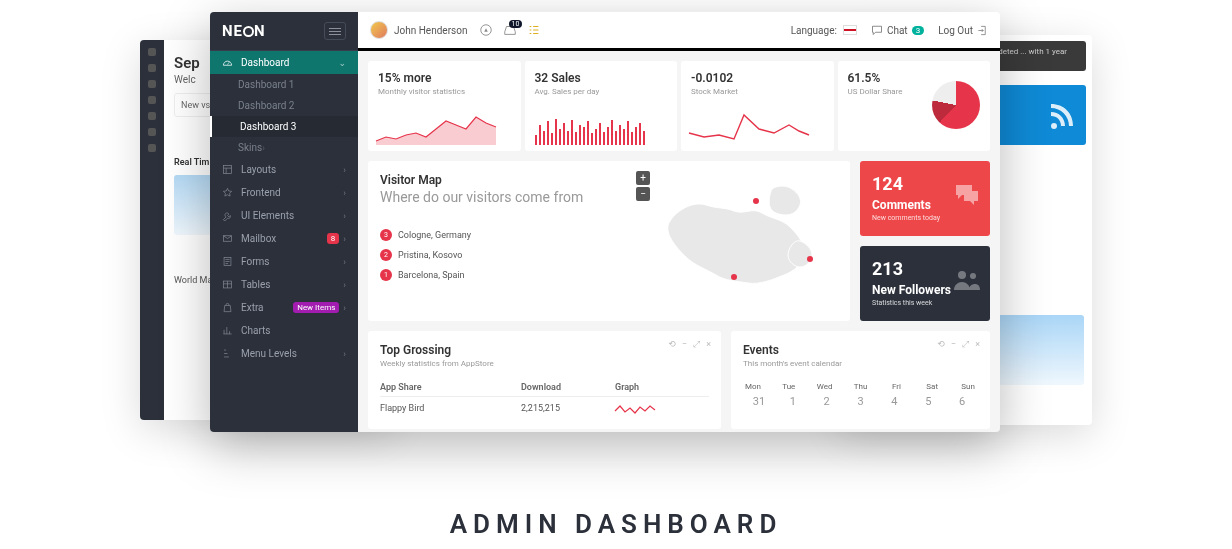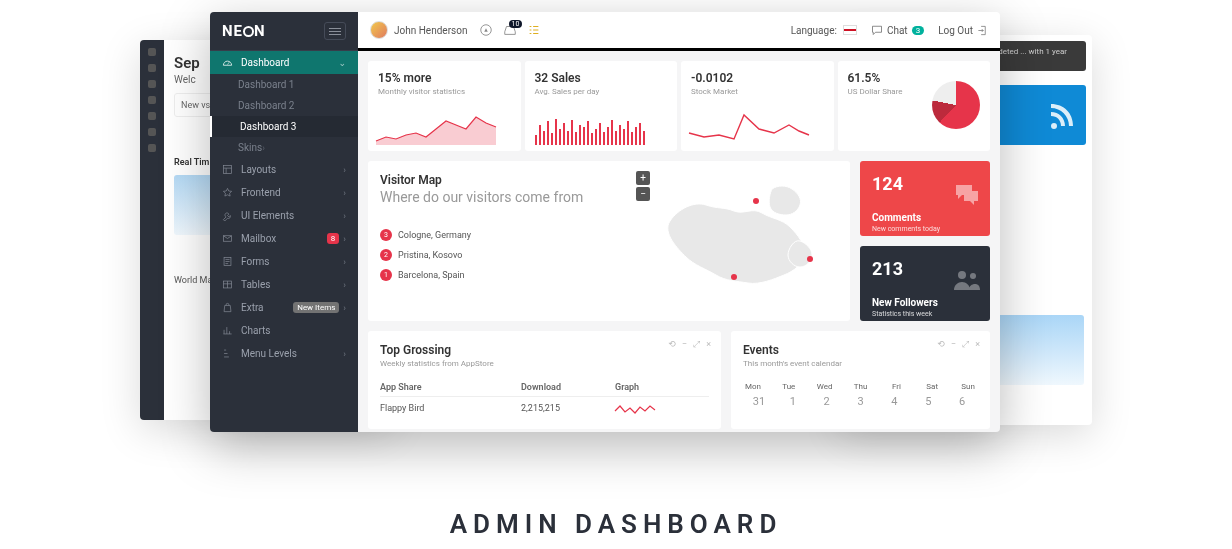--- a/index.html
+++ b/index.html
@@ -26,21 +26,21 @@
 .burger span{height:1px;background:#8a8f99}
 .sb-item{display:flex;align-items:center;padding:6px 12px;cursor:pointer;position:relative}
 .sb-item.active{background:#0f766e;color:#fff}
 .sb-sub{padding:5px 12px 5px 28px;cursor:pointer;color:#7a808c}
 .sb-sub.current{color:#fff;border-left:2px solid #fff;background:#252a33}
 .sb-ico{width:11px;height:11px;margin-right:8px;opacity:.8}
 .chev{margin-left:auto;font-size:9px;opacity:.6}
 .badge{font-size:8px;padding:1px 4px;border-radius:3px;margin-left:auto;color:#fff}
 .badge.green{background:#00a651}
 .badge.red{background:#e6344a}
-.badge.blue{background:#737373}
+.badge.blue{background:#a21caf}
 .content{flex:1;display:flex;flex-direction:column;overflow:hidden}
 .topbar{height:40px;background:#fff;display:flex;align-items:center;padding:0 12px;font-size:10px;color:#555;border-bottom:3px solid #000000}
 .avatar{width:18px;height:18px;border-radius:50%;background:linear-gradient(135deg,#f2c94c,#e07a5f);border:1px solid #ddd;margin-right:6px}
 .tb-icons{display:flex;gap:10px;margin-left:12px}
 .tb-ico{position:relative;width:14px;height:14px}
 .dot{position:absolute;top:-3px;right:-5px;font-size:7px;background:#0f172a;color:#fff;border-radius:7px;padding:0 3px}
 .spacer{flex:1}
 .flag{width:14px;height:10px;background:linear-gradient(180deg,#fff 33%,#ce1124 33% 66%,#fff 66%);border:1px solid #ddd;margin-left:6px}
 .chat{display:flex;align-items:center;gap:4px;margin-left:14px}
 .chat .n{background:#00b19d;color:#fff;font-size:8px;border-radius:8px;padding:0 4px}
@@ -58,21 +58,21 @@
 .map-card p{font-size:14px;color:#999;margin-top:2px}
 .zoom{position:absolute;top:10px;right:200px}
 .zoom div{width:14px;height:14px;background:#555;color:#fff;font-size:10px;text-align:center;line-height:14px;border-radius:2px;margin-bottom:2px;cursor:pointer}
 .map-svg{position:absolute;right:10px;top:10px;width:180px;height:140px}
 .loc{display:flex;align-items:center;gap:6px;font-size:9px;color:#555;margin-top:8px}
 .loc .pin{width:12px;height:12px;border-radius:50%;background:#e6344a;color:#fff;font-size:7px;text-align:center;line-height:12px}
 .xbox{width:130px;border-radius:3px;padding:12px;color:#fff;height:75px;position:relative}
 .xbox.red{background:#ee4749}
 .xbox.dark{background:#2b303a}
 .xbox h3{font-size:18px;font-weight:700}
-.xbox h5{font-size:10px;margin-top:18px}
+.xbox h5{font-size:12px;margin-top:4px}
 .xbox p{font-size:7px;opacity:.8;margin-top:2px}
 .row3{display:flex;gap:10px;margin-top:10px}
 .panel{background:#fff;border-radius:3px;padding:12px;position:relative}
 .panel h4{font-size:12px;color:#333;font-weight:600}
 .panel p{font-size:8px;color:#999;margin-top:2px}
 .tools{position:absolute;top:8px;right:10px;display:flex;gap:6px;color:#bbb;font-size:9px}
 .tools span{cursor:pointer}
 .tg{flex:1.4}
 .ev{flex:1}
 .thead{display:flex;font-size:9px;color:#666;font-weight:600;margin-top:14px;padding-bottom:4px;border-bottom:1px solid #eee}

